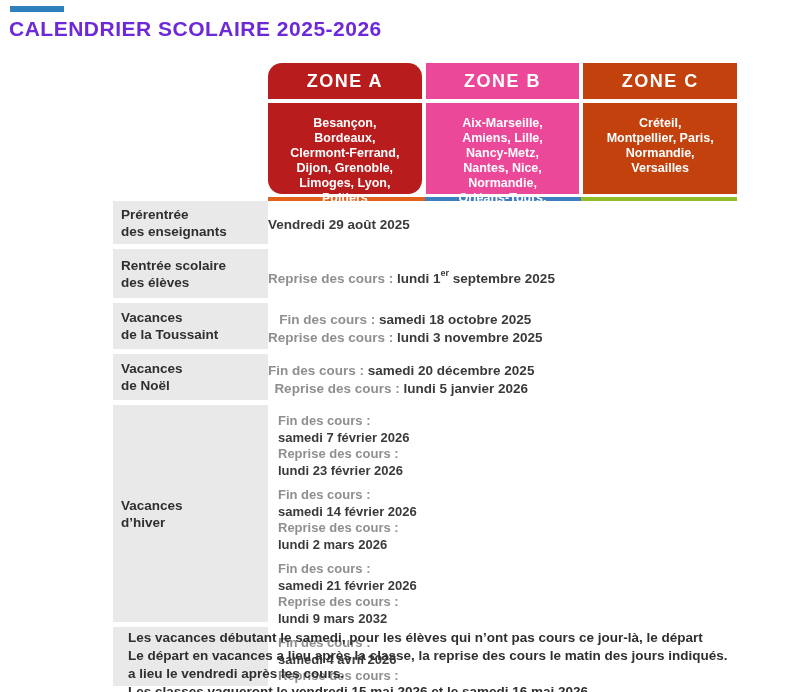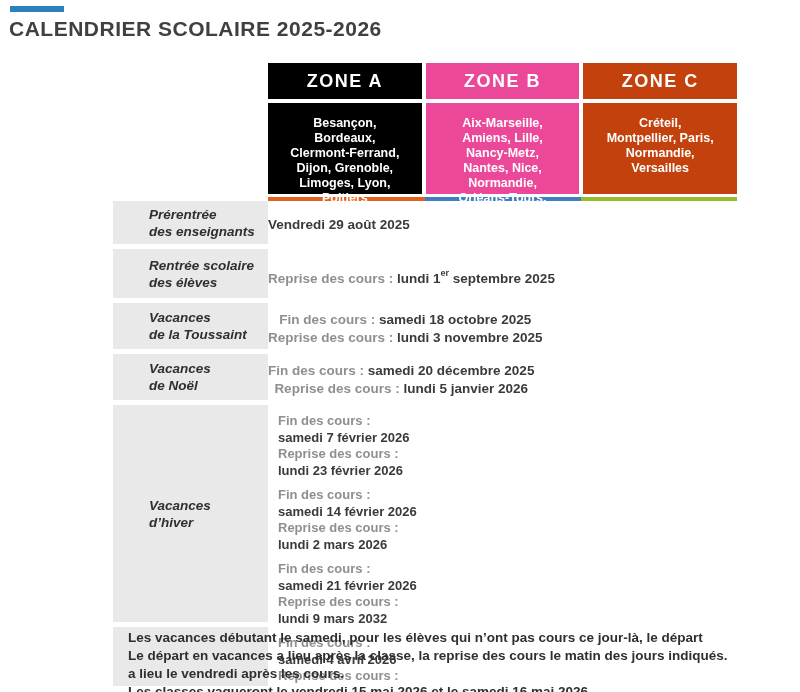--- a/index.html
+++ b/index.html
@@ -7,29 +7,29 @@
   body {
     width:800px; height:692px;
     font-family:"Liberation Sans", sans-serif;
     position:relative; overflow:hidden;
     color:#2f2f2f;
   }
   .title-accent { position:absolute; left:10px; top:6px; width:54px; height:6px; background:#2e80bd; }
   .page-title {
     position:absolute; left:9px; top:17px;
     font-size:21px; font-weight:800; letter-spacing:.5px;
-    color:#404040; white-space:nowrap;
+    color:#6d28d9; white-space:nowrap;
   }
 
   .cal-table { position:absolute; left:113px; top:63px; width:624px; }
 
   
   .zones-header { margin-left:155px; display:flex; gap:4px; }
   .zone { flex:1; color:#fff; text-align:center; }
-  .zone-a { background:#000000; }
+  .zone-a { background:#b91c1c;border-radius:14px; }
   .zone-b { background:#ec4899; }
   .zone-c { background:#c2410c; }
   .zone-name {
     height:40px; display:flex; align-items:center; justify-content:center;
     font-size:18px; font-weight:800; letter-spacing:1.5px;
     border-bottom:4px solid #ffffff;
   }
   .zone-cities {
     height:91px; padding:13px 20px 0;
     font-size:12.5px; font-weight:bold; line-height:15px;
@@ -43,22 +43,22 @@
       #407fbf 33.4% 66.8%,
       #93bd2b 66.8% 100%);
   }
   .zline-top { margin-left:155px; margin-top:3px; }
 
   
   .trow { display:flex; align-items:stretch; }
   .tlabel {
     width:155px; background:#e9e9e9; margin-bottom:5px;
     display:flex; align-items:center;
-    padding-left:36px; padding-right:6px;
-    font-size:13.5px; font-weight:bold; color:#2f2f2f; line-height:17px;font-style:italic;
+    padding-left:8px; padding-right:6px;
+    font-size:13.5px; font-weight:bold; color:#2f2f2f; line-height:17px;
   }
   .tlabel span { white-space:pre-line; }
   .tcol { flex:1; display:flex; flex-direction:row; }
   .tbody {
     display:flex; flex-direction:column; justify-content:center; align-items:center;
     text-align:center; font-size:13.5px; line-height:18px;
   }
   .h48{min-height:48px}.h54{min-height:54px}.h51{min-height:51px}
   .h67{min-height:67px}.h64{min-height:64px}
   .gray { color:#8f8f8f; font-weight:bold; }

